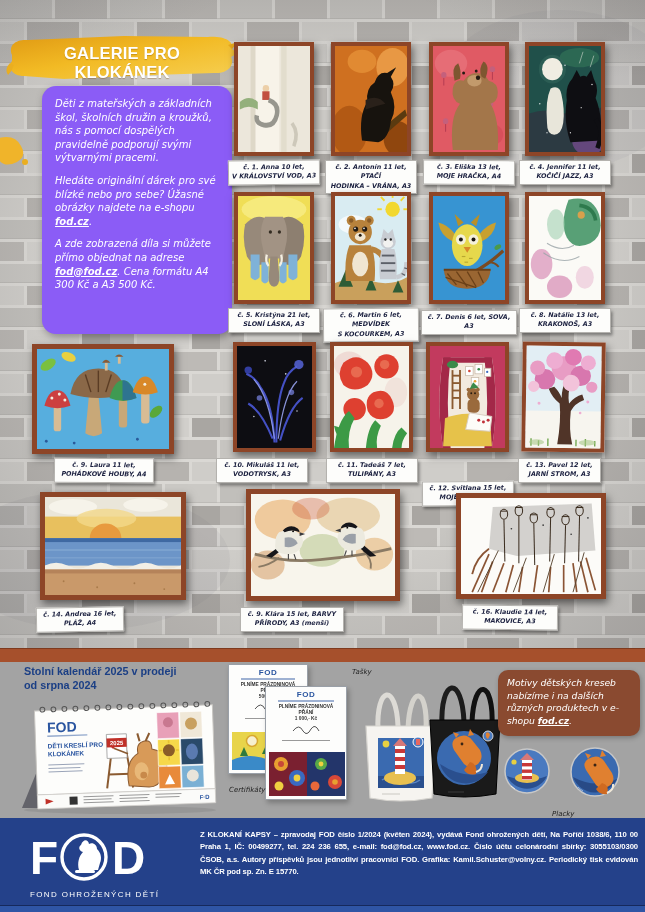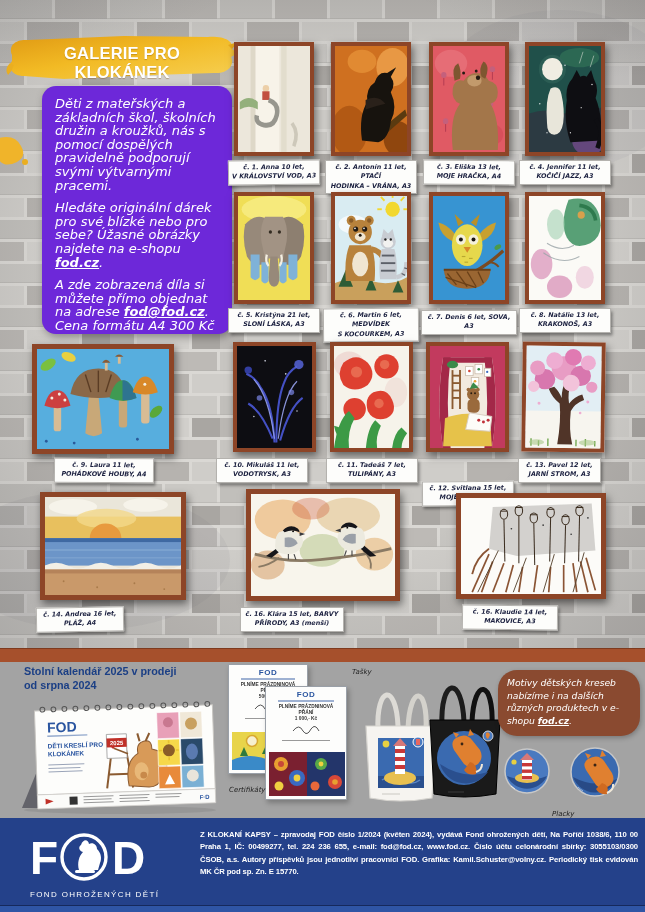--- a/index.html
+++ b/index.html
@@ -16,24 +16,24 @@
       pointer-events:none; }
 
   
   .banner { position:absolute; left:4px; top:33px; width:236px; height:50px; }
   .banner-text { position:absolute; left:16px; top:11px; width:204px; text-align:center;
       font-weight:bold; font-size:16.5px; letter-spacing:.2px; color:#fff;
       text-shadow:0 1px 1px rgba(120,70,0,.35); }
 
   
   .intro-panel { position:absolute; left:42px; top:86px; width:190px; height:248px;
-      background:#6d28d9; border-radius:14px; padding:11px 13px;
+      background:#8b5cf6; border-radius:14px; padding:11px 13px;
       box-shadow:2px 3px 8px rgba(0,0,0,.35);
       color:#fff; font-family:"DejaVu Sans", sans-serif; font-style:italic;
-      font-size:13px; line-height:13.6px; overflow:hidden; }
+      font-size:10px; line-height:13.6px; overflow:hidden; }
   .intro-panel p { margin-bottom:9px; }
   .wlink { color:#fff; font-weight:bold; text-decoration:underline; cursor:pointer; }
 
   
   .frame { position:absolute; border:4px solid #8d4527; background:#fff;
       box-shadow:2px 4px 8px rgba(0,0,0,.5), inset 0 0 0 1px rgba(60,25,8,.35); }
   .frame.big { border-width:5px; }
   .frame svg { display:block; width:100%; height:100%; }
   .plaque { position:absolute; min-height:24px; background:#fdfdfb; border:1px solid #b4b2ae;
       box-shadow:1.5px 2.5px 3px rgba(0,0,0,.4); padding:2px 2px;
@@ -53,21 +53,21 @@
       font-size:7px; color:#222; }
   .cert { position:absolute; background:#fdfdfc; border:1px solid #9aa0a8;
       box-shadow:2px 3px 5px rgba(0,0,0,.25); text-align:center; overflow:hidden; padding-top:3px; }
   .cert-logo { color:#2a55a0; font-weight:bold; font-size:8px; letter-spacing:.5px; }
   .cert-tag { height:2px; width:70%; margin:1px auto; background:#2a55a0; opacity:.45; }
   .cert-title { font-size:4.8px; font-weight:bold; color:#333; line-height:6px; padding:1px 6px 0; }
   .cert-price { font-size:4.8px; font-weight:bold; color:#333; }
   .cert-lines { width:60%; margin:1px auto; border-top:.8px solid #999; }
   .cert-art { position:absolute; left:3px; right:3px; bottom:3px; }
   .products-box { position:absolute; left:498px; top:8px; width:142px; height:66px;
-      background:#8a4a30; border-radius:19px; padding:7px 9px;
+      background:#8a4a30; border-radius:10px; padding:7px 9px;
       color:#fff; font-family:"DejaVu Sans", sans-serif; font-style:italic;
       font-size:9.2px; line-height:12.6px; box-shadow:1px 2px 5px rgba(0,0,0,.25); }
 
   
   .footer { position:absolute; left:0; top:818px; width:645px; height:94px; background:#24418a; }
   .footer-strip { position:absolute; left:0; bottom:0; width:645px; height:7px; background:#2f55a5;
       border-top:1.5px solid #16295c; }
   .fod-logo { position:absolute; left:30px; top:12px; width:132px; }
   .fod-sub { margin-top:2px; color:#fff; font-size:8px; letter-spacing:1.35px; white-space:nowrap; }
   .imprint { position:absolute; left:200px; top:11px; width:438px; color:#fff;
@@ -649,21 +649,21 @@
             <circle cx="118" cy="40" r=".9"></circle>
             <circle cx="136" cy="22" r=".9"></circle>
           </g>
       </svg>
     </div>
     <div class="plaque" style="left:36px;top:607px;width:88px;transform:rotate(-1deg);">
       <span>č. 14. Andrea 16 let,</span>
       <span>PLÁŽ, A4</span>
     </div>
     <div class="plaque" style="left:240px;top:607px;width:104px;">
-      <span>č. 16. Klára 15 let, BARVY</span>
+      <span>č. 9. Klára 15 let, BARVY</span>
       <span>PŘÍRODY, A3 (menší)</span>
     </div>
     <div class="plaque" style="left:462px;top:605px;width:96px;transform:rotate(.6deg);">
       <span>č. 16. Klaudie 14 let,</span>
       <span>MAKOVICE, A3</span>
     </div>
   </div>
 
   <div class="divider"></div>
 

